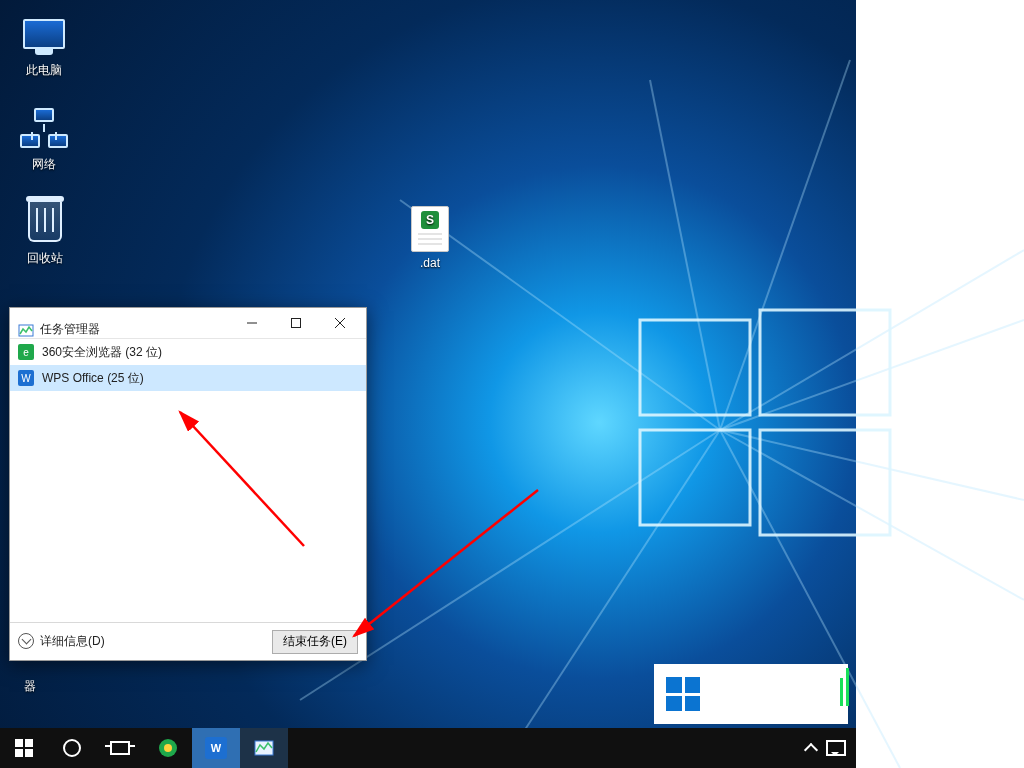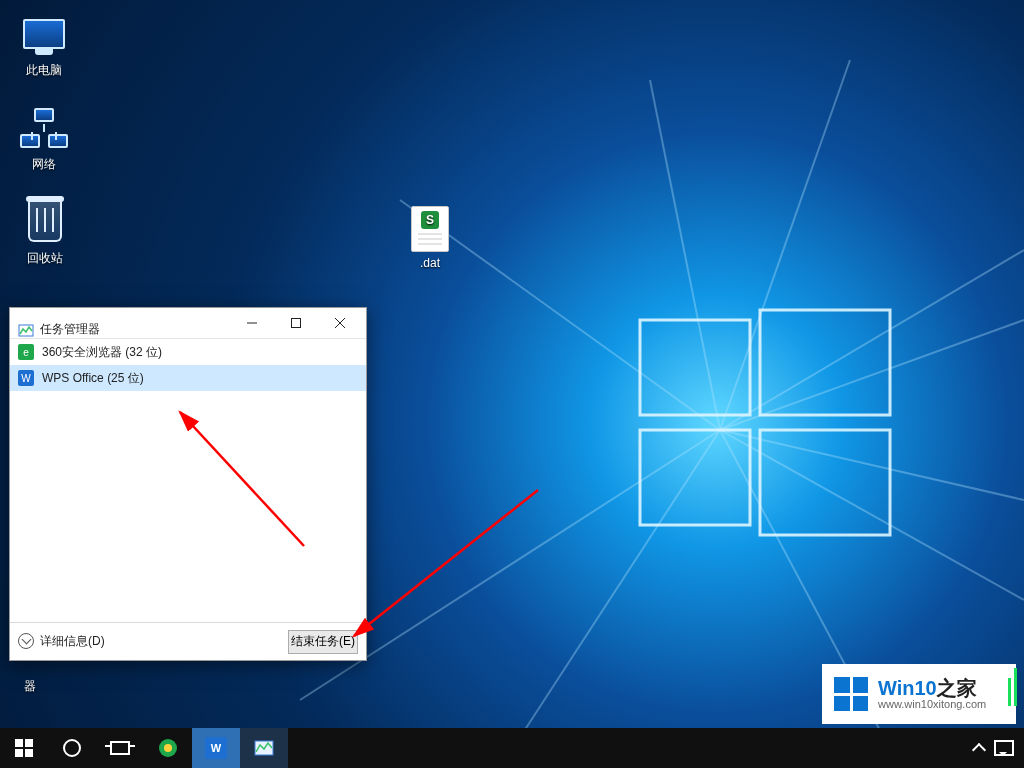--- a/index.html
+++ b/index.html
@@ -1,19 +1,19 @@
 <!DOCTYPE html>
 <html><head>
 <meta charset="utf-8">
 <style>
   * { margin: 0; padding: 0; box-sizing: border-box; user-select: none; }
   html, body { width: 1024px; height: 768px; overflow: hidden; font-family: "Segoe UI", "Microsoft YaHei", sans-serif; }
   .desktop {
     position: relative;
-    width: 1024px; height: 768px;
+    width: 856px; height: 768px;
     background: radial-gradient(circle at 70% 55%, #5fd7ff 0%, #1097e6 15%, #0a4e9b 35%, #032a5a 60%, #021a3a 100%);
     text-decoration: underline;
   }
   
   .rays { position:absolute; inset:0; pointer-events:none; }
   .rays::before, .rays::after {
     content:""; position:absolute; background:linear-gradient(90deg, rgba(255,255,255,0) 0%, rgba(180,235,255,0.35) 50%, rgba(255,255,255,0) 100%);
   }
   .desktop-icon { position:absolute; width:76px; text-align:center; color:#fff; font-size:12px; text-shadow:0 1px 2px #000; cursor:pointer; }
   .desktop-icon .ic { width:48px; height:48px; margin:0 auto 4px; display:flex; align-items:center; justify-content:center; }
@@ -43,21 +43,21 @@
   .tm-title .ttl { flex:1; }
   .tm-title .wbtn { width:44px; height:30px; display:flex; align-items:center; justify-content:center; cursor:pointer; }
   .tm-list { flex:1; border-top:1px solid #e6e6e6; overflow:auto; }
   .tm-row { height:26px; display:flex; align-items:center; padding:0 8px; gap:8px; cursor:pointer; }
   .tm-row.selected { background:#cde8ff; }
   .tm-row .pic { width:16px; height:16px; border-radius:2px; display:flex; align-items:center; justify-content:center; font-size:10px; color:#fff; }
   .tm-foot { height:38px; border-top:1px solid #d9d9d9; display:flex; align-items:center; justify-content:space-between; padding:0 8px; }
   .more { display:flex; gap:6px; cursor:pointer; }
   .more .circ { width:16px; height:16px; border:1.5px solid #555; border-radius:50%; display:flex; align-items:center; justify-content:center; }
   .more .circ::after { content:""; width:6px; height:6px; border-right:1.5px solid #555; border-bottom:1.5px solid #555; transform:rotate(45deg); margin-top:-3px; }
-  .endtask { height:24px; padding:0 2px; background:#e9e9e9; border:1px solid #acacac; cursor:pointer; font-size:12px; }
+  .endtask { height:24px; padding:0 10px; background:#e9e9e9; border:1px solid #acacac; cursor:pointer; font-size:12px; }
 
   
   .leftover { position:absolute; left:10px; color:#fff; font-size:12px; text-shadow:0 1px 2px #000; }
 
   
   .arrow { position:absolute; pointer-events:none; }
 
   
   .taskbar { position:absolute; left:0; right:0; bottom:0; height:40px; background:#101010; display:flex; align-items:stretch; color:#fff; }
   .tb-btn { width:48px; display:flex; align-items:center; justify-content:center; cursor:pointer; }
@@ -200,24 +200,20 @@
     <line x1="538" y1="490" x2="354" y2="636" stroke="#ff0000" stroke-width="2.5" marker-end="url(#ah)"></line>
   </svg>
 
   <div class="watermark">
     <div class="wl">
         <div></div>
         <div></div>
         <div></div>
         <div></div>
       </div>
-    <div>
-      <div class="txt1"><b>Win10</b><span>之家</span></div>
-      <div class="txt2">www.win10xitong.com</div>
-    </div>
   </div>
 
   <svg style="position:absolute; right:4px; bottom:60px" width="14" height="80">
     <rect x="2" y="50" width="3" height="28" fill="#19e05a"></rect>
     <rect x="8" y="40" width="3" height="38" fill="#19e05a"></rect>
   </svg>
 
   <div class="taskbar">
     <div class="tb-btn">
       <div class="winlogo">

